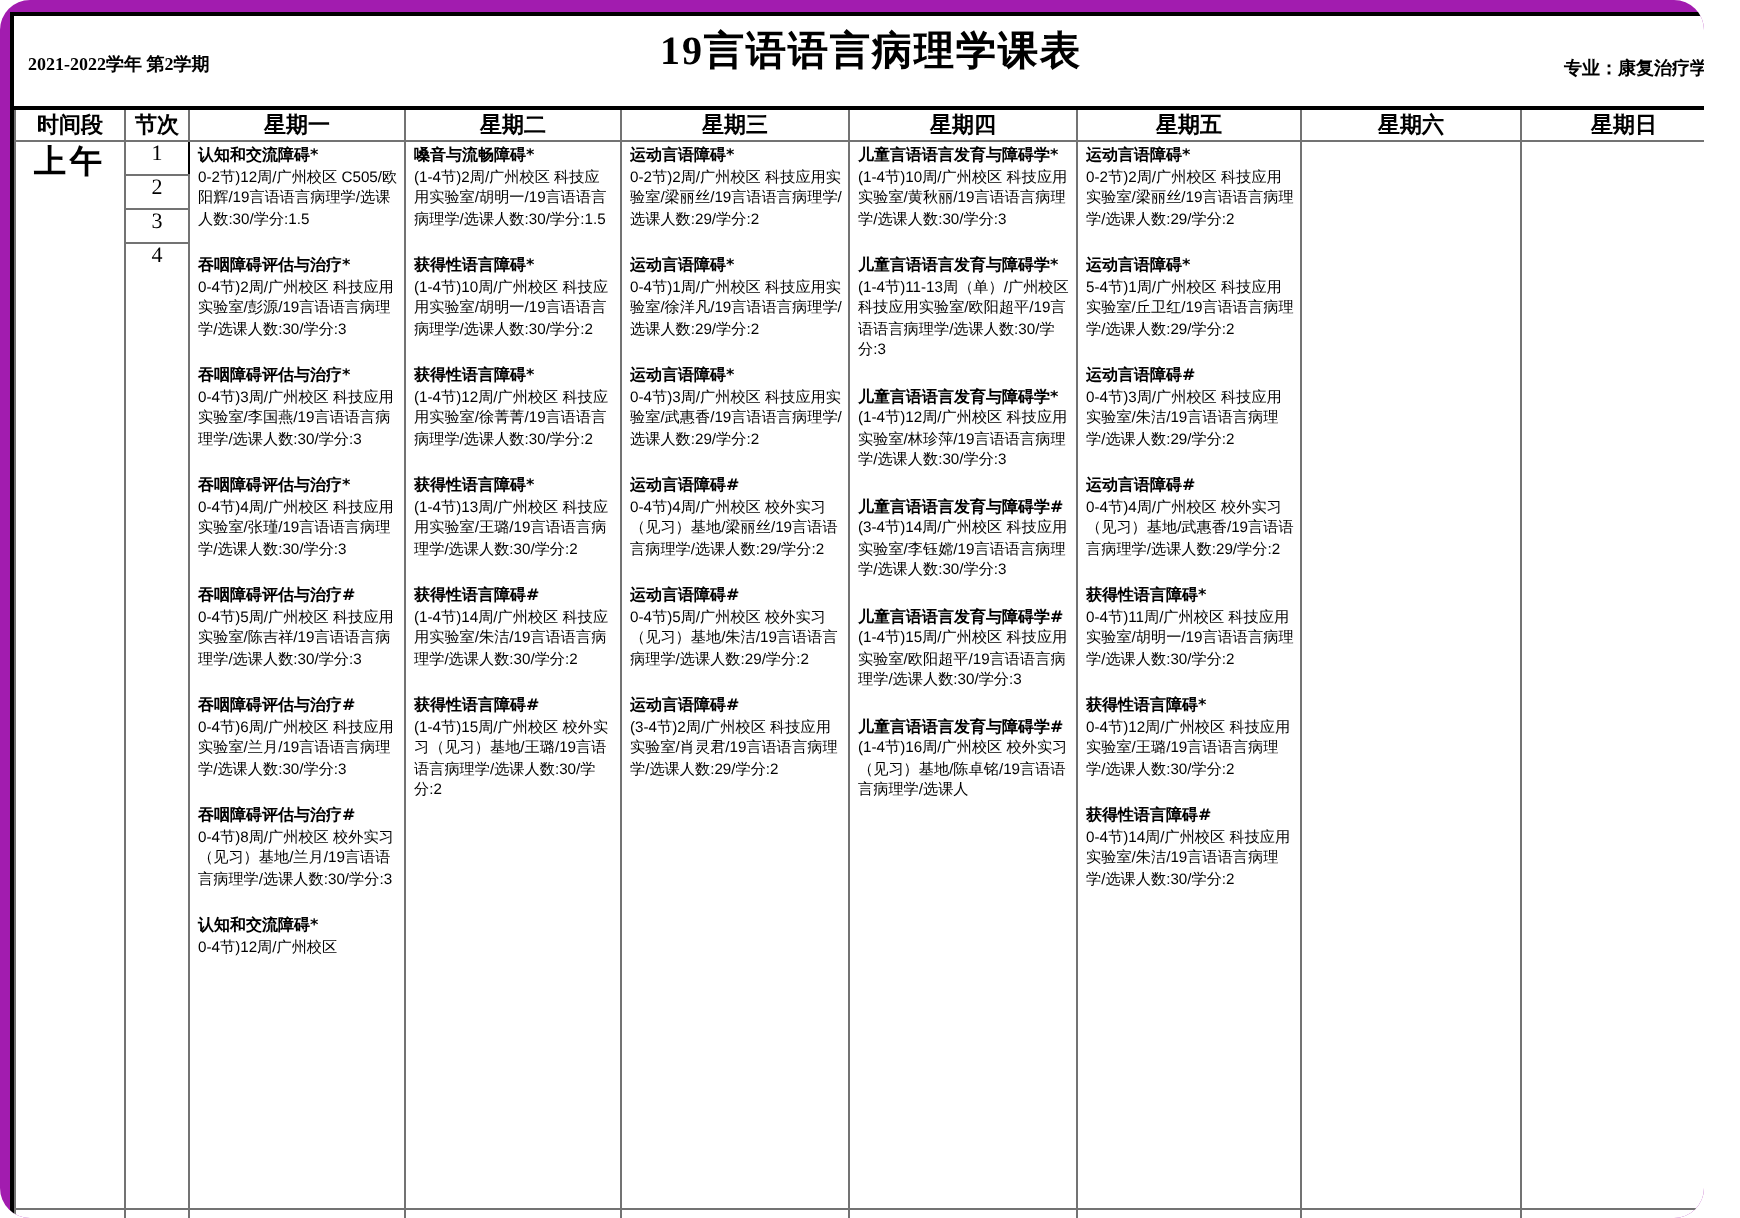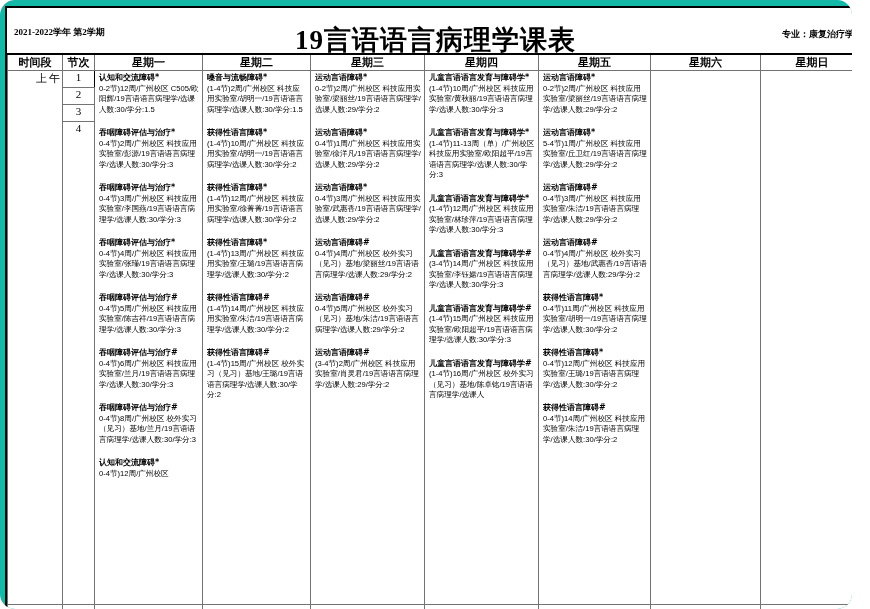--- a/index.html
+++ b/index.html
@@ -1,35 +1,35 @@
 <!DOCTYPE html>
 <html><head>
 <meta charset="utf-8">
 <style>
   * { margin:0; padding:0; box-sizing:border-box; }
   body { background:#fff; font-family:"DejaVu Sans", sans-serif; color:#000; }
-  .page { position:relative; width:852px; height:609px; background:#14b8a6; overflow:hidden;border-radius:15px; }
+  .page { position:relative; width:852px; height:609px; background:#a21caf; overflow:hidden;border-radius:15px; }
   .sheet { position:absolute; left:5px; top:6px; width:861px; border:2px solid #000; border-bottom:none; background:#fff; }
   .title-band { position:relative; height:45px; }
   .semester-label { position:absolute; left:7px; top:18px; font-size:9px; font-weight:bold;
                     font-family:"Liberation Serif","DejaVu Serif",serif; }
-  .page-title { text-align:center; padding-top:14px; font-size:27px; font-weight:bold;
+  .page-title { text-align:center; padding-top:4px; font-size:20px; font-weight:bold;
                 font-family:"Liberation Serif","DejaVu Serif",serif; letter-spacing:1px; }
   .major-label { position:absolute; right:10px; top:20px; font-size:9px; font-weight:bold;
                  font-family:"Liberation Serif","DejaVu Serif",serif; }
   table.grid { width:100%; border-collapse:collapse; table-layout:fixed; border-top:2px solid #000; }
   .grid th, .grid td { border:1px solid #737373; padding:0; vertical-align:top; }
   .grid th { height:15px; font-size:11px; font-weight:bold; text-align:center; vertical-align:middle;
              font-family:"Liberation Serif","DejaVu Serif",serif; }
   .period-cell { text-align:center; vertical-align:middle; font-size:11px;
                  font-family:"Liberation Serif","DejaVu Serif",serif; }
   tr.p-small td { height:17px; }
   tr.p-tall td { height:483px; }
   tr.stub td { height:10px; border-bottom:none; }
-  .timeblock-cell { text-align:right; vertical-align:middle; font-size:11px; font-weight:normal;
+  .timeblock-cell { text-align:center; vertical-align:middle; font-size:16px; font-weight:bold;
                     font-family:"Liberation Serif","DejaVu Serif",serif; letter-spacing:2px; }
   .day-cell { vertical-align:top; }
   .day-inner { padding:2px 3px 2px 4px; }
   .course { margin-bottom:13px; }
   .course-title { font-size:8px; font-weight:bold; line-height:10.5px; word-break:break-all;
                   font-family:"DejaVu Sans",sans-serif; }
   .course-detail { font-size:7.6px; line-height:10.5px; word-break:break-all;
                    font-family:Liberation Sans, sans-serif; }
   tr.p-small td.pnum { border-left:1px solid #000; border-right:1px solid #000; }
 </style>

